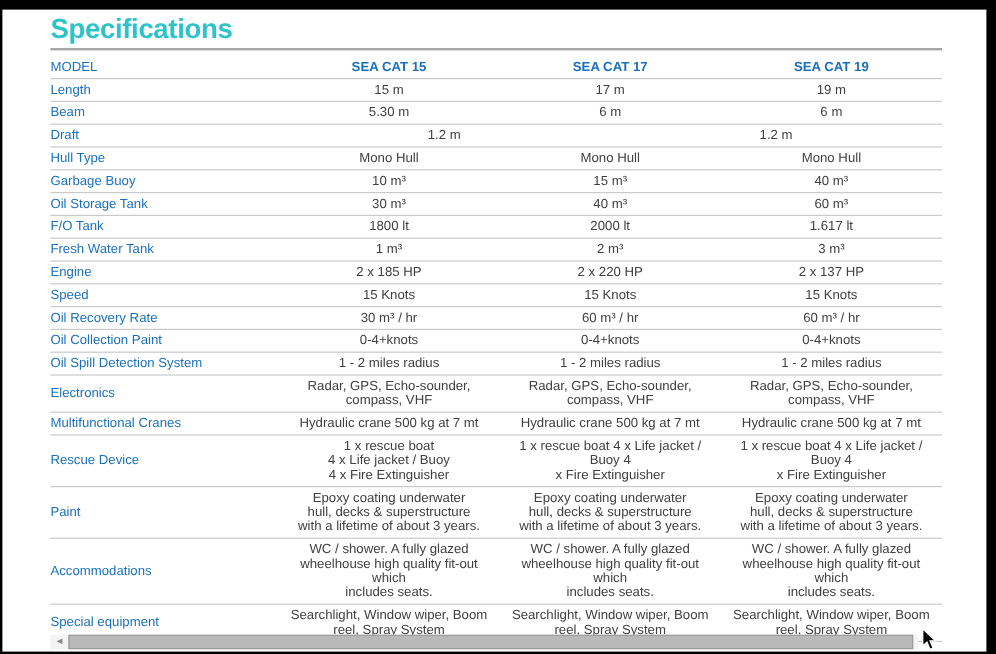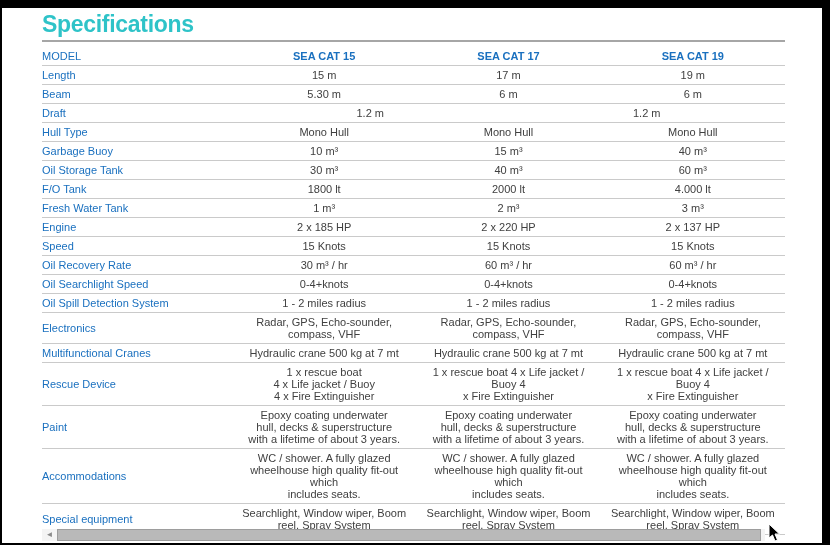--- a/index.html
+++ b/index.html
@@ -95,21 +95,21 @@
       <div class="row-label">Oil Storage Tank</div>
       <div class="cell">30 m³</div>
       <div class="cell">40 m³</div>
       <div class="cell">60 m³</div>
     </div>
 
     <div class="row">
       <div class="row-label">F/O Tank</div>
       <div class="cell">1800 lt</div>
       <div class="cell">2000 lt</div>
-      <div class="cell">4.000 lt</div>
+      <div class="cell">1.617 lt</div>
     </div>
 
     <div class="row">
       <div class="row-label">Fresh Water Tank</div>
       <div class="cell">1 m³</div>
       <div class="cell">2 m³</div>
       <div class="cell">3 m³</div>
     </div>
 
     <div class="row">
@@ -127,21 +127,21 @@
     </div>
 
     <div class="row">
       <div class="row-label">Oil Recovery Rate</div>
       <div class="cell">30 m³ / hr</div>
       <div class="cell">60 m³ / hr</div>
       <div class="cell">60 m³ / hr</div>
     </div>
 
     <div class="row">
-      <div class="row-label">Oil Searchlight Speed</div>
+      <div class="row-label">Oil Collection Paint</div>
       <div class="cell">0-4+knots</div>
       <div class="cell">0-4+knots</div>
       <div class="cell">0-4+knots</div>
     </div>
 
     <div class="row">
       <div class="row-label">Oil Spill Detection System</div>
       <div class="cell">1 - 2 miles radius</div>
       <div class="cell">1 - 2 miles radius</div>
       <div class="cell">1 - 2 miles radius</div>

